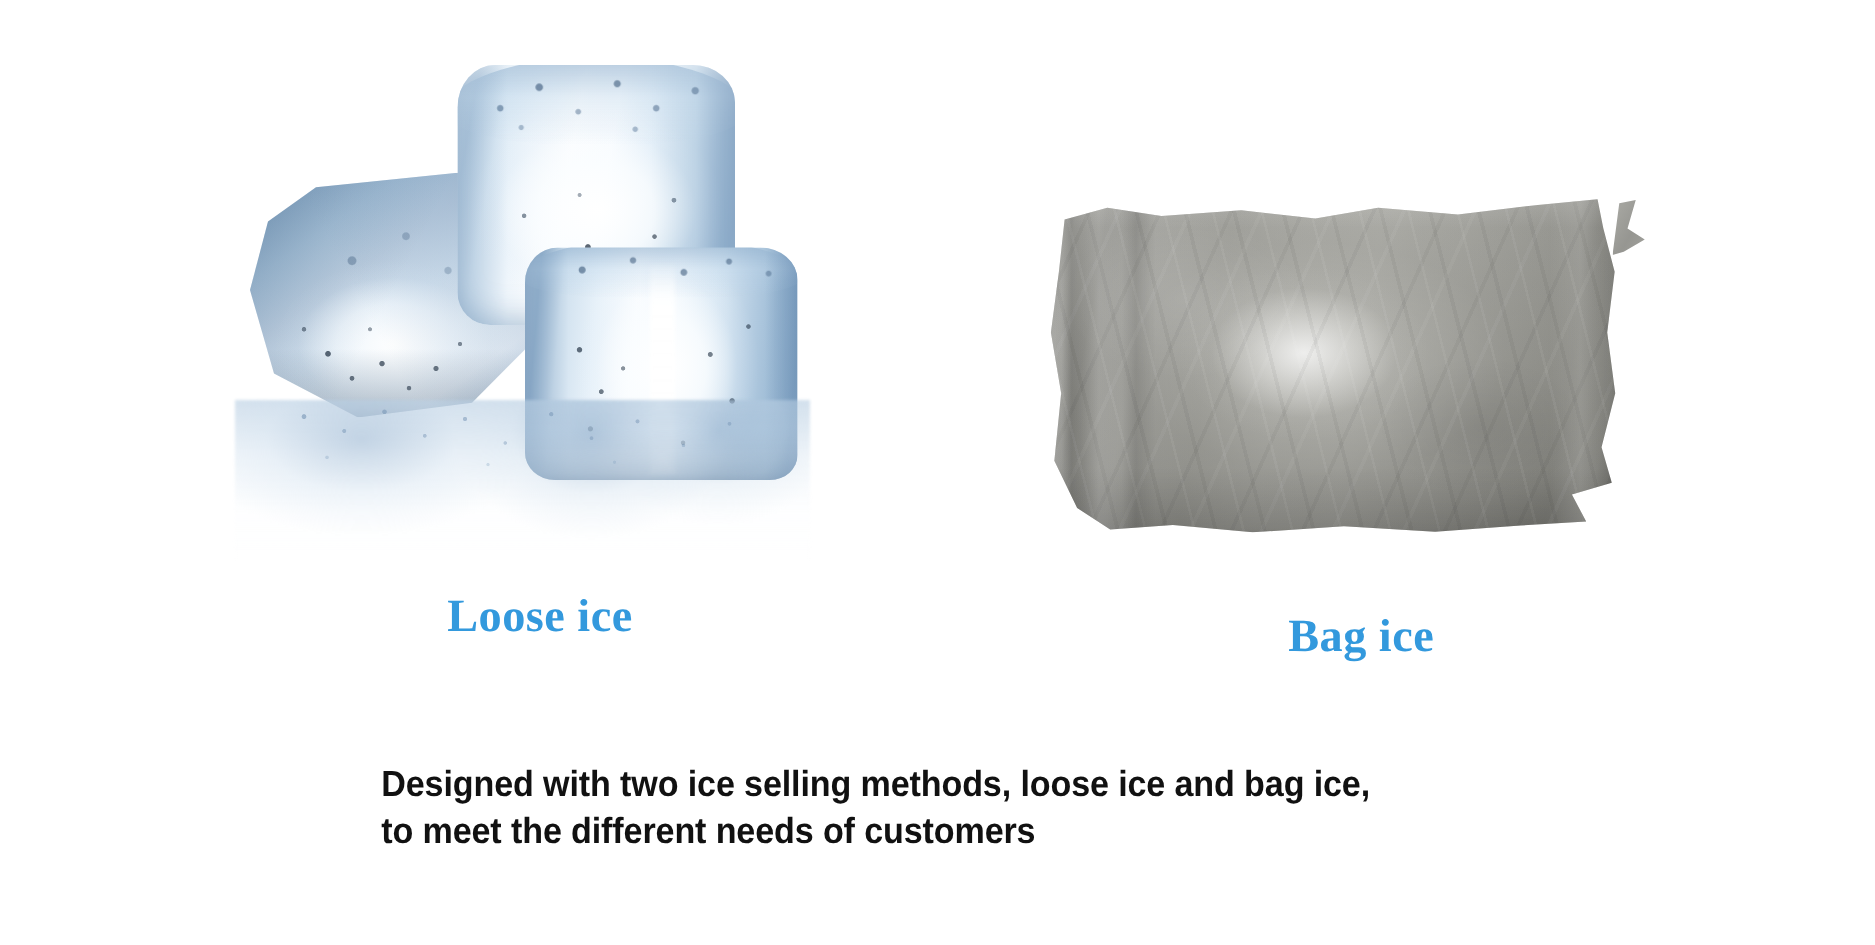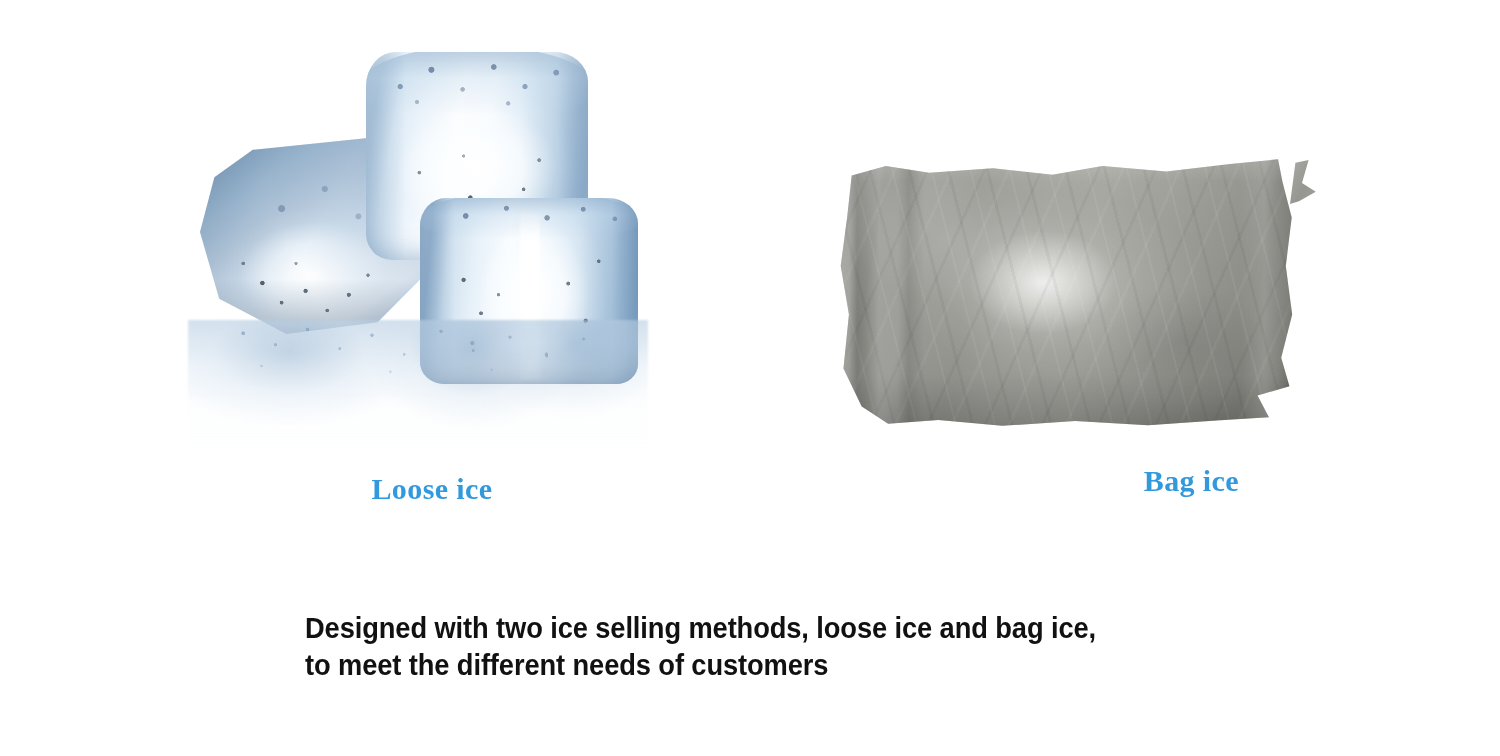--- a/index.html
+++ b/index.html
@@ -315,37 +315,36 @@
     height: 44px;
     clip-path: polygon(0% 100%, 18% 6%, 62% 0%, 40% 52%, 86% 72%, 30% 94%);
     background: linear-gradient(120deg, #a3a39d 0%, #8d8d88 55%, #9b9b95 100%);
     opacity: 0.92;
   }
 
   
   .item-label {
     position: absolute;
     font-family: "Liberation Serif", "DejaVu Serif", serif;
-    font-size: 30px;
+    font-size: 37px;
     font-weight: 700;
     letter-spacing: 0.4px;
     color: #3399dd;
     white-space: nowrap;
     text-align: center;
   }
   .label-loose {
     left: 282px;
     top: 472px;
     width: 300px;
   }
   .label-bag {
     left: 939px;
-    top: 464px;
+    top: 488px;
     width: 300px;
-    text-align: right;
   }
 
   
   .caption {
     position: absolute;
     left: 305px;
     top: 610px;
     width: 1060px;
     font-family: "Liberation Sans Narrow", "Liberation Sans", sans-serif;
     font-size: 29px;

